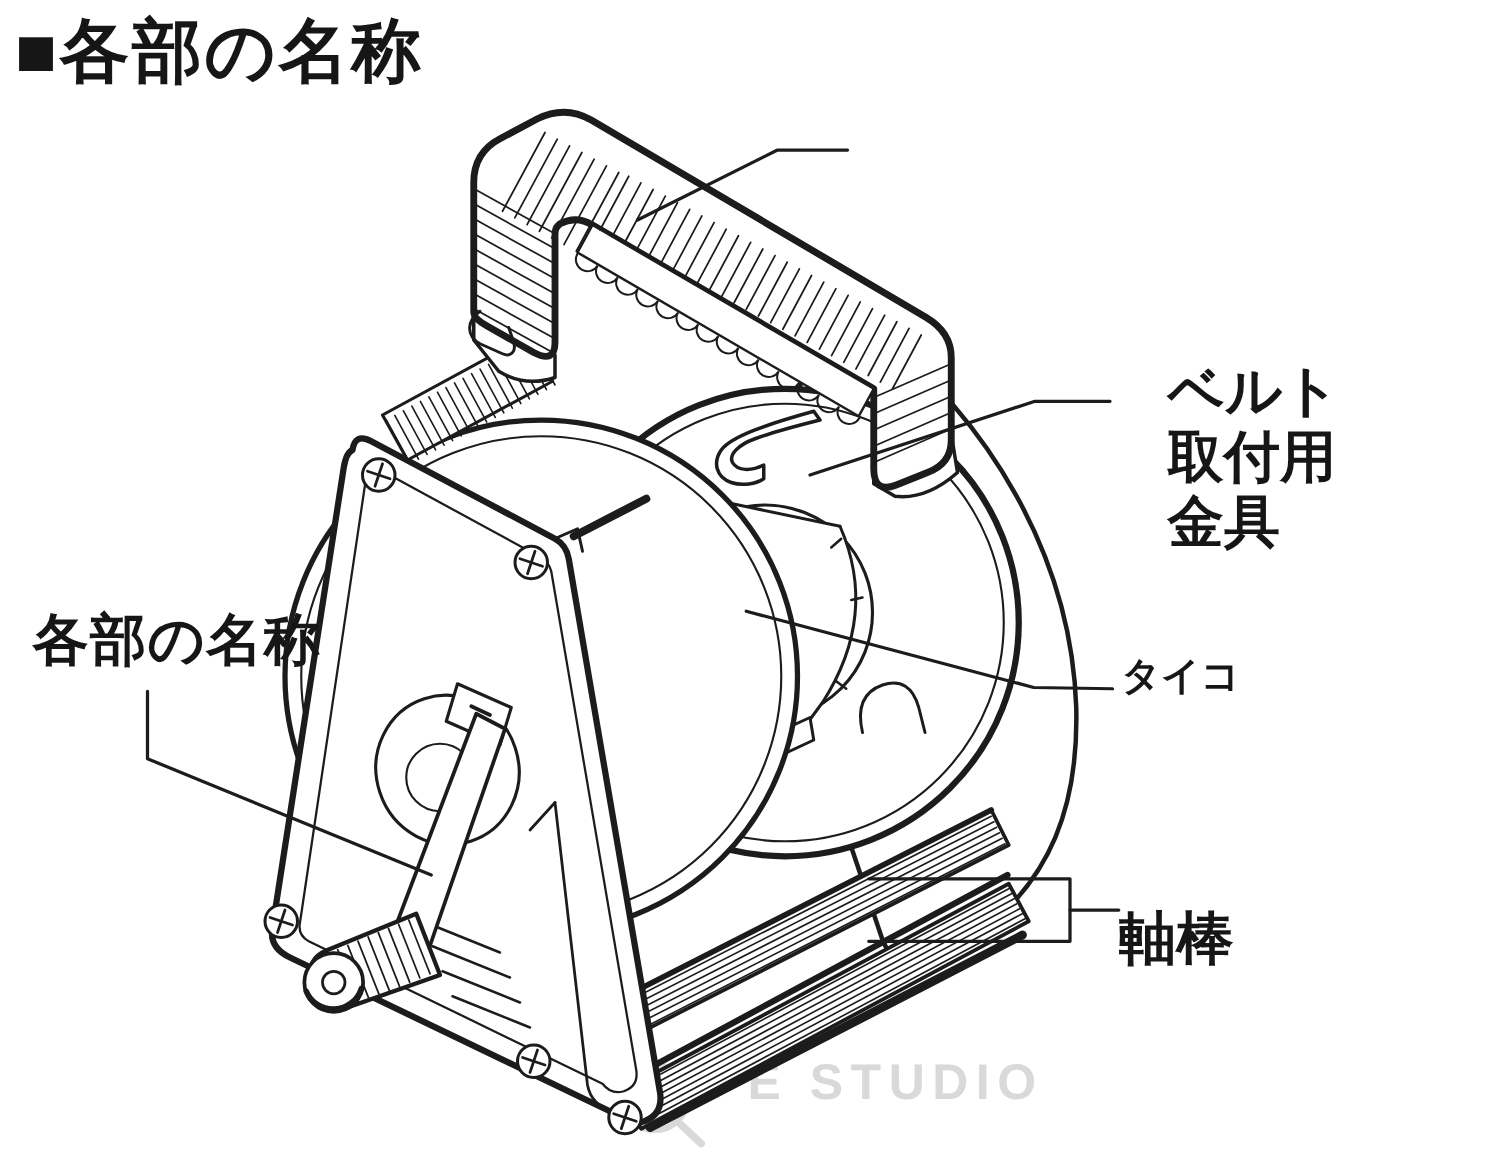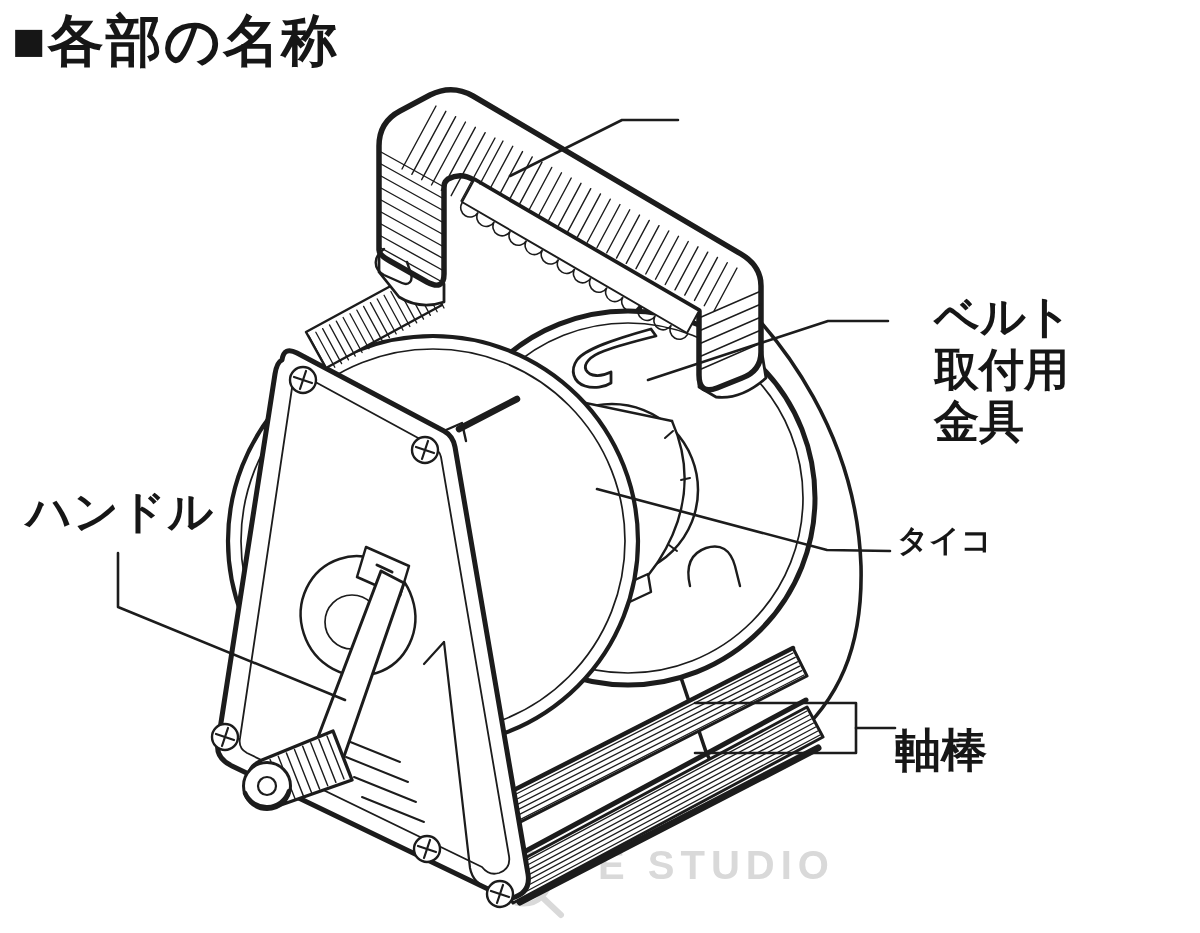--- a/index.html
+++ b/index.html
@@ -1,20 +1,20 @@
 <!DOCTYPE html>
 <html><head>
 <meta charset="utf-8">
 <style>
   html,body{margin:0;padding:0;background:#ffffff;}
   #stage{position:relative;width:1200px;height:933px;background:#fff;overflow:hidden;
          font-family:"Liberation Sans",sans-serif;}
   #art{position:absolute;left:0;top:0;}
   .label{position:absolute;font-weight:700;color:#161616;white-space:nowrap;
-         font-family:Liberation Serif, serif;}
+         font-family:Liberation Mono, monospace;}
   #title{left:12px;top:4px;font-size:56px;font-weight:900;letter-spacing:2px;}
   #lbl-grip{left:684px;top:88px;font-size:47px;}
   #lbl-belt{left:897px;top:291px;font-size:45px;white-space:normal;width:146px;
             word-break:break-all;line-height:1.17;margin-left:37px;}
   #lbl-drum{left:897px;top:520px;font-size:31px;}
   #lbl-crank{left:26px;top:482px;font-size:45px;letter-spacing:1px;}
   #lbl-shaft{left:895px;top:720px;font-size:46px;}
   svg .ln{stroke:#1c1c1c;fill:none;stroke-linecap:round;stroke-linejoin:round;}
   svg .wf{fill:#ffffff;}
   svg [data-ribs] line, svg [data-scallops] path{stroke:#1c1c1c;fill:none;stroke-linecap:round;}
@@ -289,15 +289,15 @@
     <path d="M 597,489 L 827,550 L 890,551"></path>
     <path d="M 118,553 L 118,607 L 345,700"></path>
     <path d="M 695,703 L 856,703 L 856,753 L 695,753"></path>
     <path d="M 856,728 L 895,728"></path>
   </g>
 </svg>
 
   <div id="title" class="label">■各部の名称</div>
   <div id="lbl-belt" class="label">ベルト取付用金具</div>
   <div id="lbl-drum" class="label">タイコ</div>
-  <div id="lbl-crank" class="label">ハンドル</div>
+  <div id="lbl-crank" class="label">各部の名称</div>
   <div id="lbl-shaft" class="label">軸棒</div>
 </div>
 
 </body></html>

